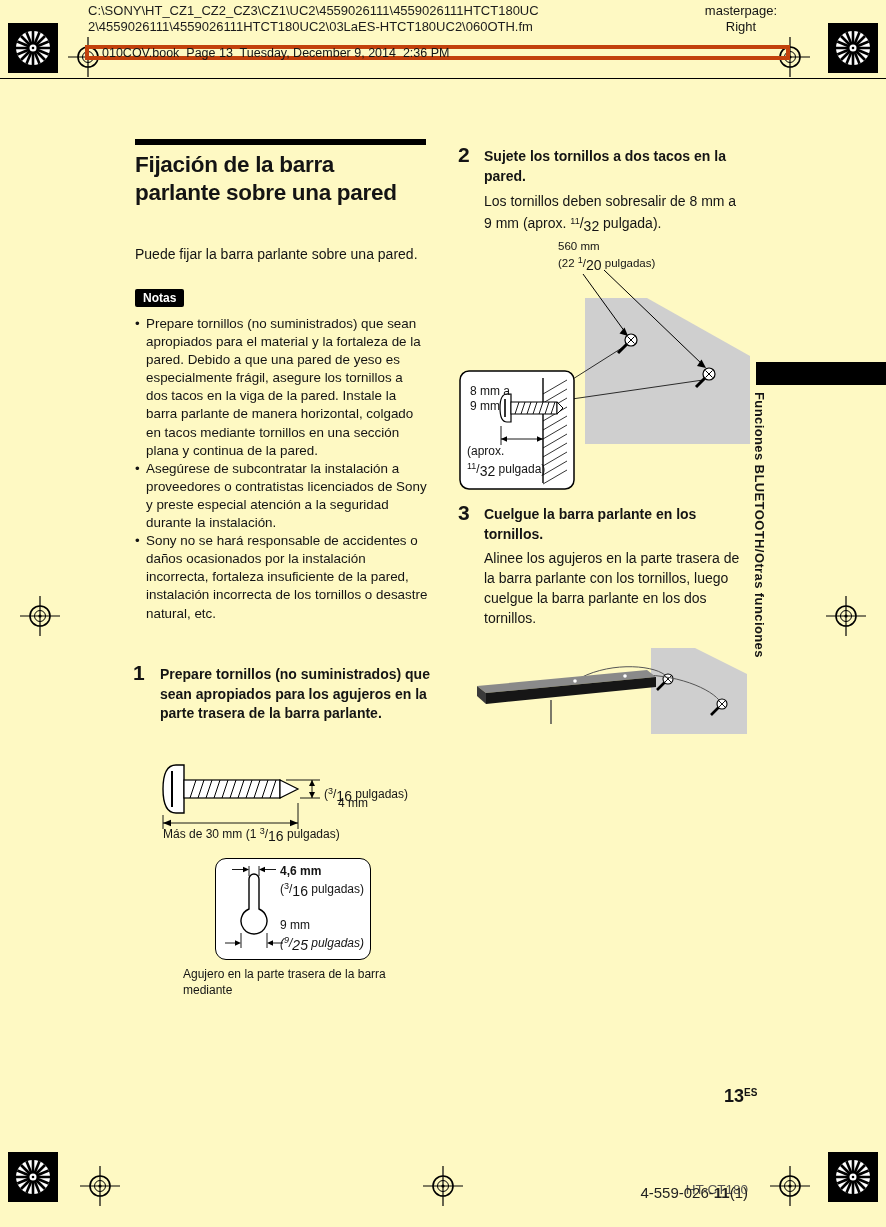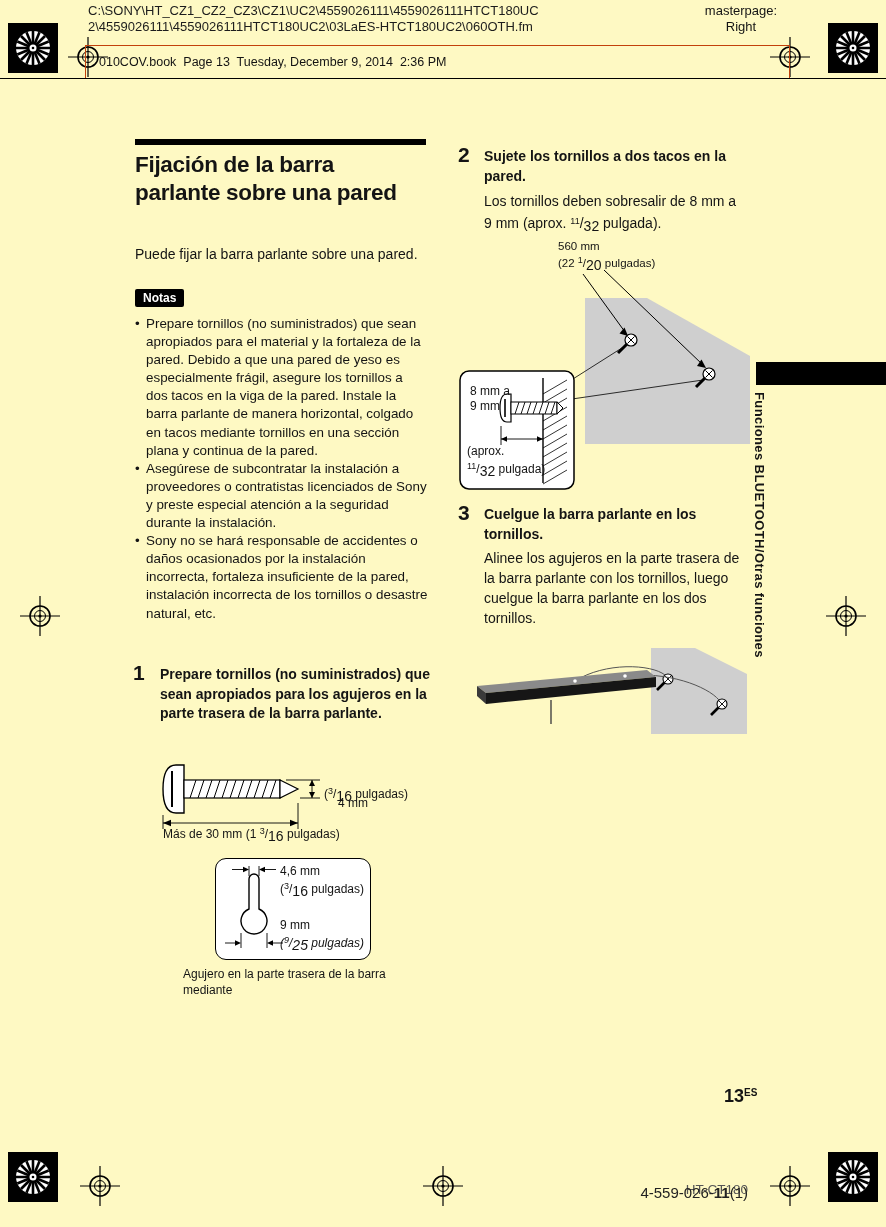--- a/index.html
+++ b/index.html
@@ -3,21 +3,21 @@
 <meta charset="utf-8">
 <style>
   * { margin:0; padding:0; box-sizing:border-box; }
   html,body { width:886px; height:1227px; }
   body { font-family:"Liberation Sans", sans-serif; background:#fff; color:#141414; }
   .sheet { position:relative; width:886px; height:1227px; background:#fef9c3; overflow:hidden; }
   .abs { position:absolute; }
 
   .hdr-path { left:88px; top:3px; width:610px; font-size:13px; line-height:16px; color:#1c1c1c; }
   .masterpage { left:690px; top:3px; width:102px; text-align:center; font-size:13px; line-height:16px; }
-  .bookbox { left:85px; top:45px; width:705px; height:34px; border:1px solid #c2410c; display:flex; align-items:center; padding-left:13px; font-size:12.5px; }
+  .bookbox { left:85px; top:45px; width:705px; height:15px; border:4px solid #c2410c; display:flex; align-items:center; padding-left:13px; font-size:12.5px; }
   .bookbox span { white-space:pre; }
   .hrule { left:0; top:78px; width:886px; height:1px; background:#000; }
 
   .title-bar { left:135px; top:139px; width:291px; height:6px; background:#000; }
   .title { left:135px; top:151px; width:300px; font-size:22.5px; font-weight:bold; line-height:28px; letter-spacing:-0.3px; }
   .intro { left:135px; top:244px; width:292px; font-size:14px; line-height:20px; }
   .notas { left:135px; top:289px; background:#000; color:#fff; font-size:12px; font-weight:bold; padding:2px 8px; border-radius:2px; }
   .notes { left:135px; top:315px; width:293px; font-size:13.4px; line-height:18.1px; list-style:none; }
   .notes li { position:relative; padding-left:11px; }
   .notes .blt { position:absolute; left:0; top:0; }
@@ -260,21 +260,21 @@
       <polygon points="43,10.5 49,7.8 49,13.2" fill="#000"></polygon>
       <path d="M33 20 A5 5 0 0 1 43 20 L43 50 A13 13 0 1 1 33 50 Z" fill="#fff" stroke="#000" stroke-width="1.4"></path>
       <line x1="25" y1="74" x2="25" y2="89" stroke="#000" stroke-width="0.9"></line>
       <line x1="51" y1="74" x2="51" y2="89" stroke="#000" stroke-width="0.9"></line>
       <line x1="9" y1="84" x2="23" y2="84" stroke="#000" stroke-width="0.9"></line>
       <polygon points="25,84 19,81.3 19,86.7" fill="#000"></polygon>
       <line x1="67" y1="84" x2="53" y2="84" stroke="#000" stroke-width="0.9"></line>
       <polygon points="51,84 57,81.3 57,86.7" fill="#000"></polygon>
     </svg>
   </div>
-  <span class="abs dlabel" style="left:280px;top:864px;">4,6 mm</span>
+  <span class="abs dlabel" style="left:280px;top:864px;font-weight:bold;">4,6 mm</span>
   <span class="abs dlabel" style="left:280px;top:879px;"><span>(</span><sup>3</sup><span>/</span><sub>16</sub><span> pulgadas)</span></span>
   <span class="abs dlabel" style="left:280px;top:918px;">9 mm</span>
   <span class="abs dlabel" style="left:280px;top:933px;font-style:italic;"><span>(</span><sup>9</sup><span>/</span><sub>25</sub><span> pulgadas)</span></span>
   <div class="abs caption" style="left:183px;top:966px;width:245px;">Agujero en la parte trasera de la barra mediante</div>
 
   <div class="abs stepnum" style="left:458px;top:143px;">2</div>
   <div class="abs stephead" style="left:484px;top:147px;width:252px;">Sujete los tornillos a dos tacos en la pared.</div>
   <div class="abs stepbody" style="left:484px;top:191px;width:262px;"><span>Los tornillos deben sobresalir de 8 mm a 9 mm (aprox. </span><sup>11</sup><span>/</span><sub>32</sub><span> pulgada).</span></div>
 
   <div class="abs" style="left:455px;top:236px;">

